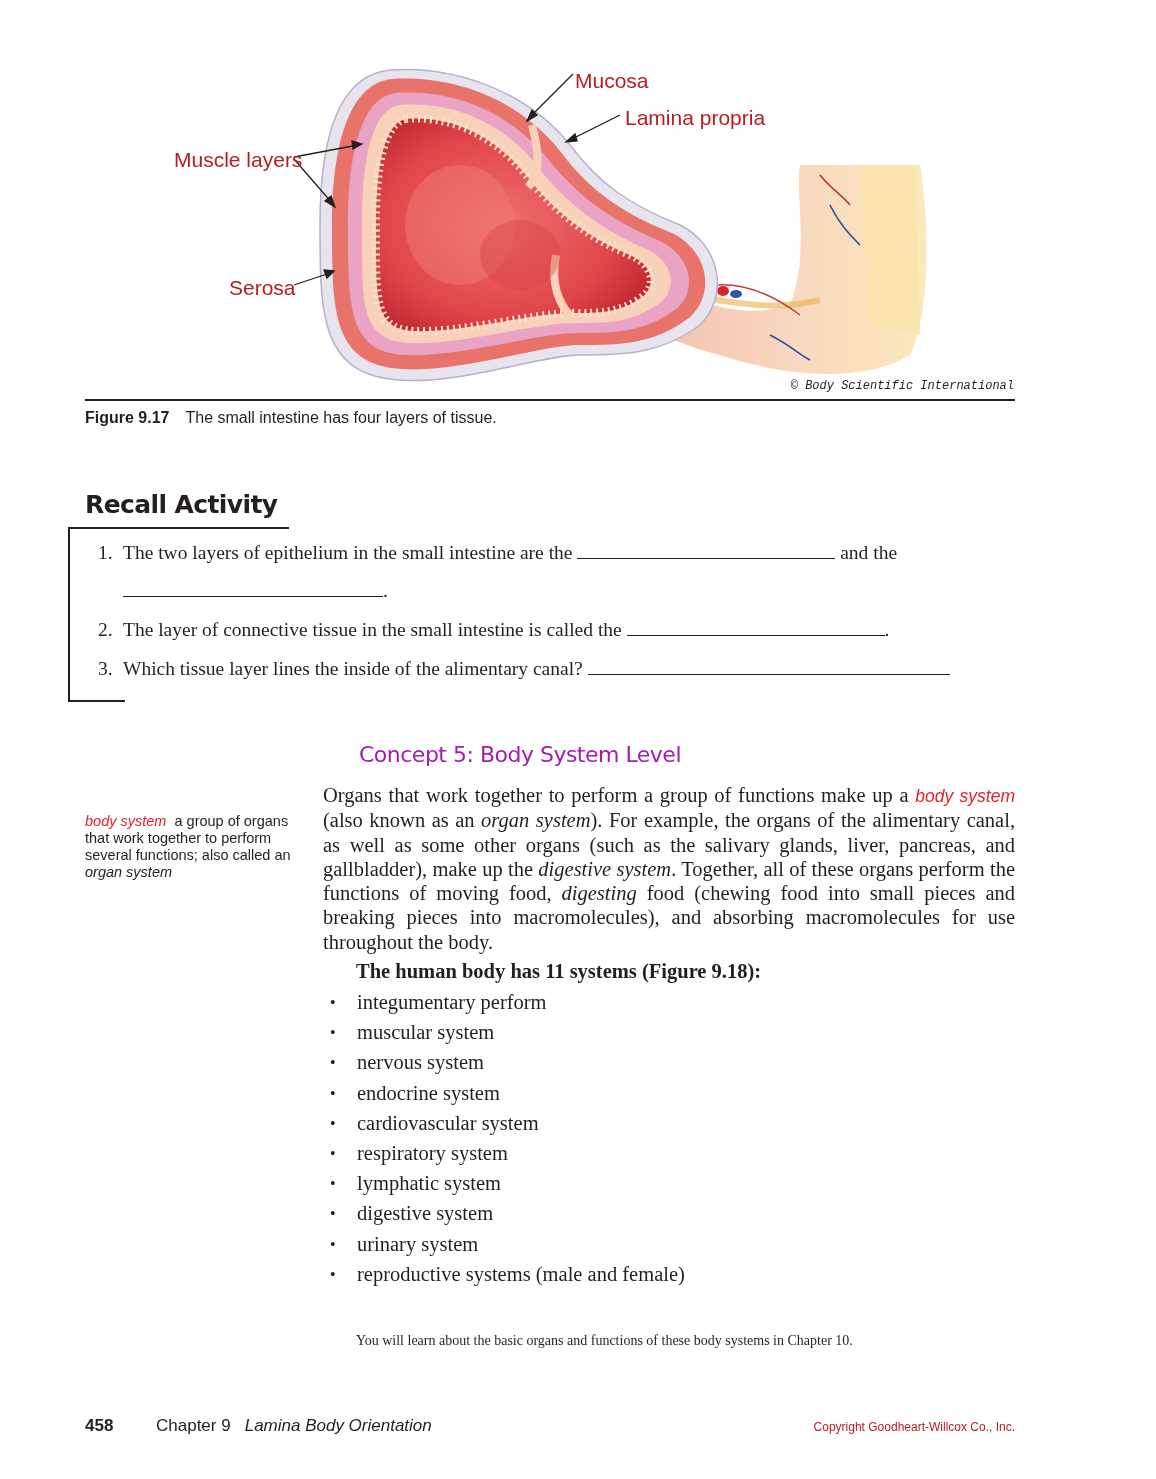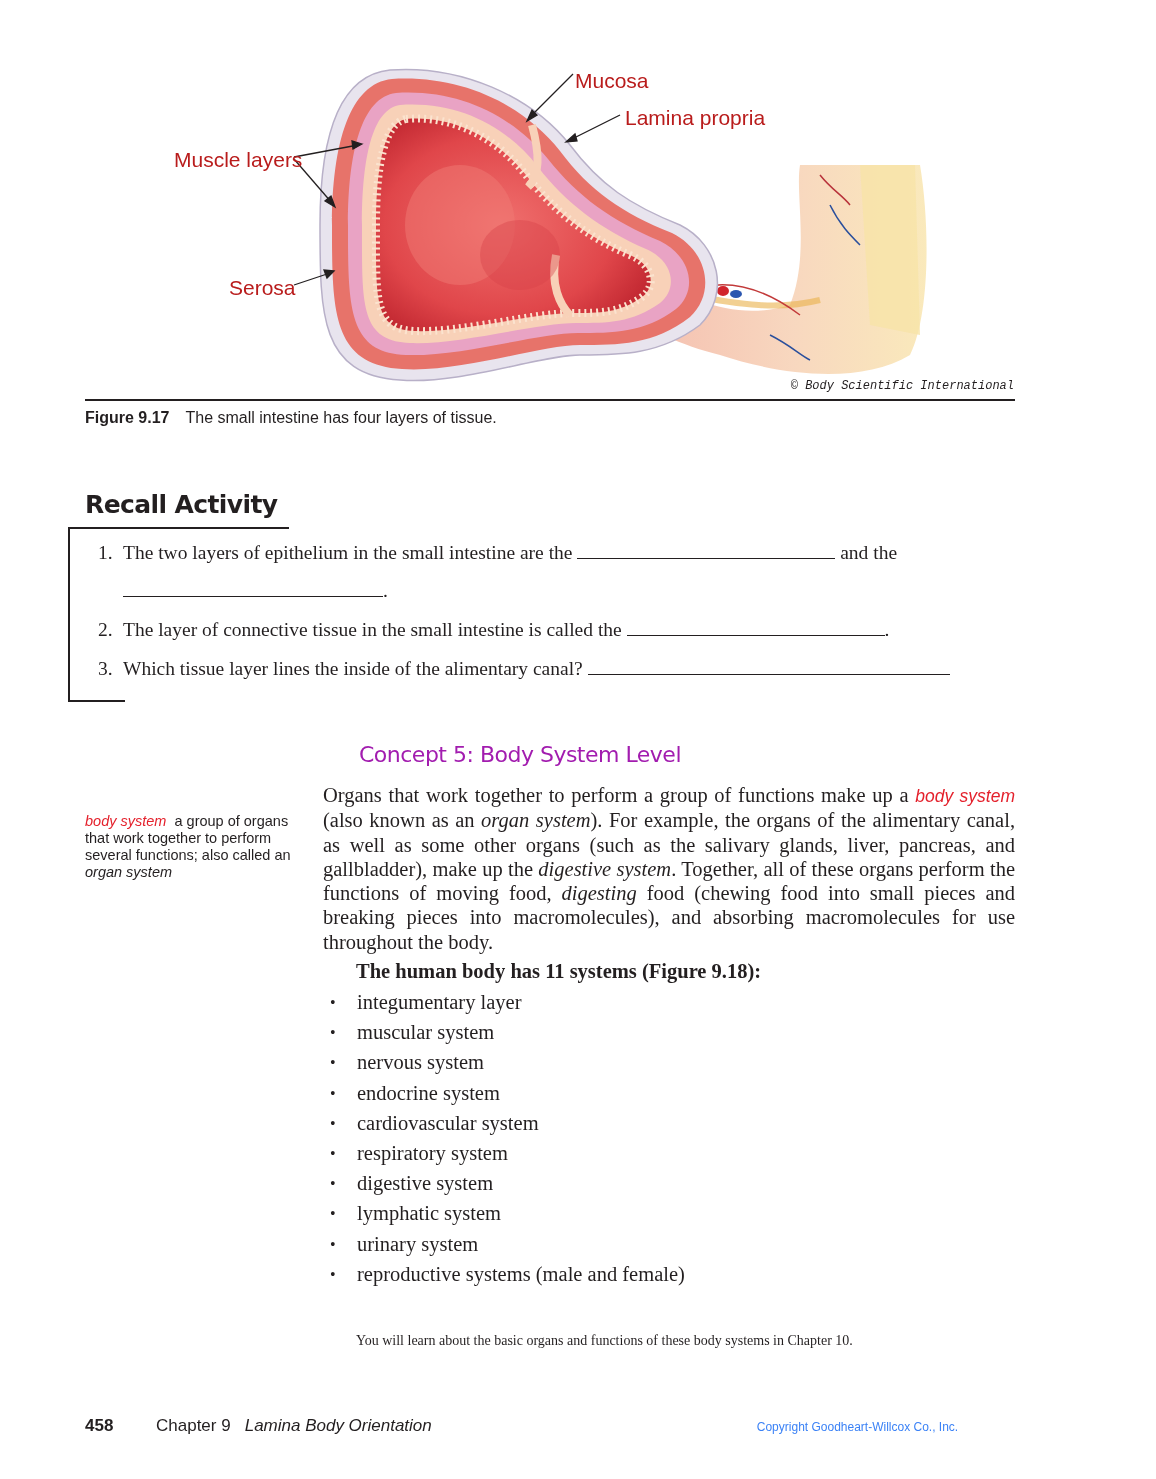--- a/index.html
+++ b/index.html
@@ -32,21 +32,21 @@
   #intro-line { left: 356px; top: 960px; font-family: "Liberation Serif", serif; font-size: 20.5px; font-weight: bold; }
   #systems-list { left: 330px; top: 989px; margin: 0; padding: 0; list-style: none; font-family: "Liberation Serif", serif; font-size: 20.5px; }
   #systems-list li { height: 30.2px; line-height: 27px; white-space: nowrap; }
   #systems-list .bullet { display: inline-block; width: 27px; font-size: 16px; vertical-align: 1px; }
   #closing { left: 323px; top: 1323px; width: 692px; font-family: "Liberation Serif", serif; font-size: 14px; line-height: 35px; text-indent: 33px; }
 
   
   #footer-page { left: 85px; top: 1416px; font-family: "Liberation Sans", sans-serif; font-weight: bold; font-size: 17px; }
   #footer-chapter { left: 156px; top: 1416px; font-family: "Liberation Sans", sans-serif; font-size: 17px; }
   #footer-chapter i { margin-left: 14px; }
-  #footer-copy { left: 700px; top: 1420px; width: 315px; text-align: center; font-family: "Liberation Sans", sans-serif; font-size: 12px; color: #3b82f6; }
+  #footer-copy { left: 700px; top: 1420px; width: 315px; text-align: right; font-family: "Liberation Sans", sans-serif; font-size: 12px; color: #b91c1c; }
 </style>
 </head>
 <body>
 
 <svg id="figure-art" class="abs" viewBox="0 0 800 330" xmlns="http://www.w3.org/2000/svg">
   <defs>
     <radialGradient id="lumen" cx="0.45" cy="0.5" r="0.6">
       <stop offset="0" stop-color="#f0706e"></stop>
       <stop offset="0.7" stop-color="#e0464a"></stop>
       <stop offset="1" stop-color="#c42a33"></stop>
@@ -148,28 +148,28 @@
   <i>digestive system</i><span>. Together, all of these organs perform the functions of moving food,</span>
   <i>digesting</i>
   <span>food (chewing food into small pieces and breaking pieces into macromolecules), and absorb­ing macromolecules for use throughout the body.</span>
 </div>
 
 <div id="intro-line" class="abs">
   <span>The human body has 11 systems (</span><b>Figure 9.18</b><span>):</span>
 </div>
 
 <ul id="systems-list" class="abs">
-    <li><span class="bullet">•</span><span>integumentary layer</span></li>
+    <li><span class="bullet">•</span><span>integumentary perform</span></li>
     <li><span class="bullet">•</span><span>muscular system</span></li>
     <li><span class="bullet">•</span><span>nervous system</span></li>
     <li><span class="bullet">•</span><span>endocrine system</span></li>
     <li><span class="bullet">•</span><span>cardiovascular system</span></li>
     <li><span class="bullet">•</span><span>respiratory system</span></li>
+    <li><span class="bullet">•</span><span>lymphatic system</span></li>
     <li><span class="bullet">•</span><span>digestive system</span></li>
-    <li><span class="bullet">•</span><span>lymphatic system</span></li>
     <li><span class="bullet">•</span><span>urinary system</span></li>
     <li><span class="bullet">•</span><span>reproductive systems (male and female)</span></li>
   </ul>
 
 <div id="closing" class="abs">You will learn about the basic organs and functions of these body systems in Chapter 10.</div>
 
 <div id="footer-page" class="abs">458</div>
 <div id="footer-chapter" class="abs">
   <span>Chapter 9</span><i>Lamina Body Orientation</i>
 </div>

